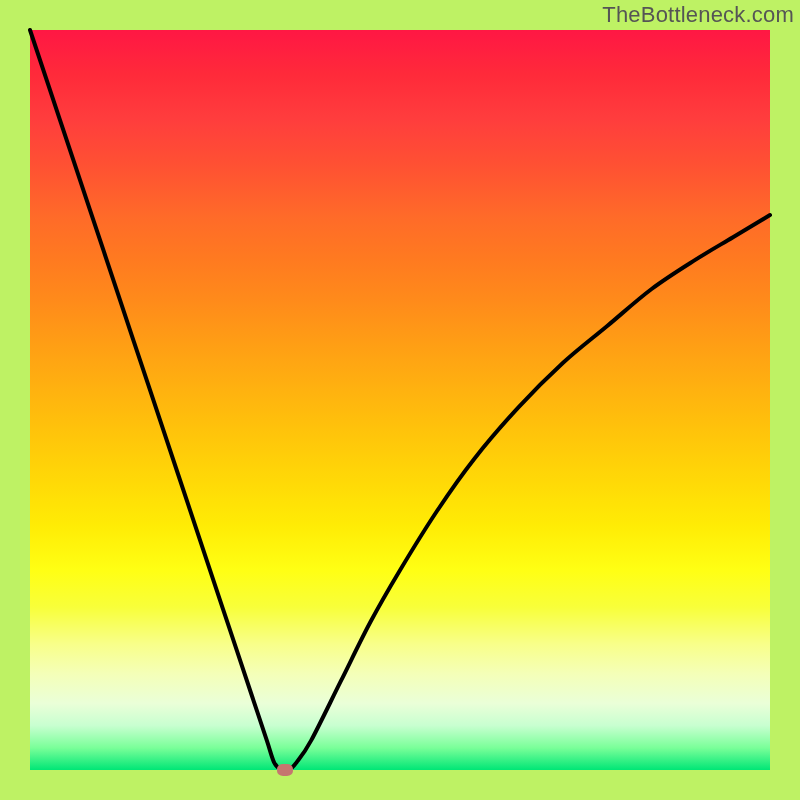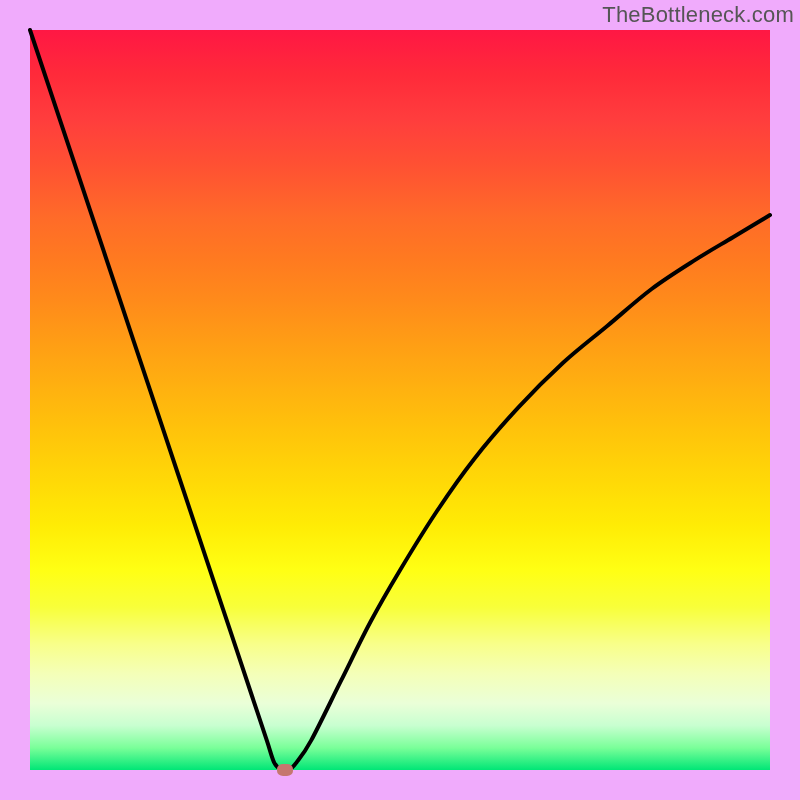--- a/index.html
+++ b/index.html
@@ -8,21 +8,21 @@
     width: 800px;
     height: 800px;
     background: #000;
     font-family: Arial, Helvetica, sans-serif;
     overflow: hidden;
   }
   .frame {
     position: relative;
     width: 800px;
     height: 800px;
-    background: #f0abfc;
+    background: #bef264;
   }
   .plot-area {
     position: absolute;
     left: 30px;
     top: 30px;
     width: 740px;
     height: 740px;
     background: linear-gradient(to bottom,
       #ff1744 0%,
       #ff2a3a 6%,

